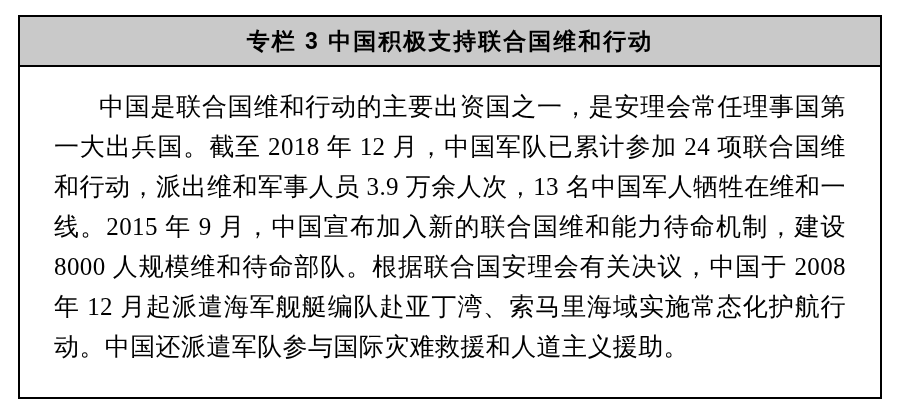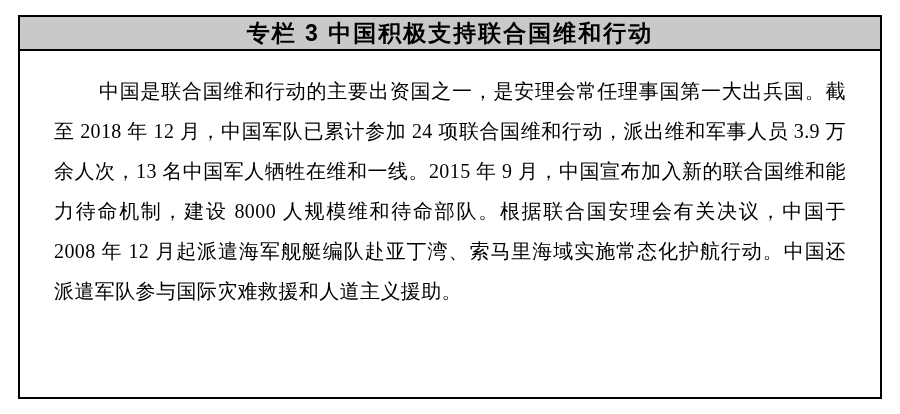--- a/index.html
+++ b/index.html
@@ -24,21 +24,21 @@
     position: absolute;
     left: 18px;
     top: 15px;
     width: 864px;
     height: 384px;
     border: 2px solid #000000;
     box-sizing: border-box;
     background: #ffffff;
   }
   .box-header {
-    height: 34px;
+    height: 50px;
     background: #c9c9c9;
     border-bottom: 2px solid #000000;
     display: flex;
     align-items: center;
     justify-content: center;
     box-sizing: border-box;
   }
   .box-title {
     font-family: "Liberation Sans", "DejaVu Sans", sans-serif;
     font-weight: bold;
@@ -46,21 +46,21 @@
     letter-spacing: 2px;
     color: #000000;
     white-space: nowrap;
   }
   .box-body {
     padding: 20px 34px 10px 34px;
     box-sizing: border-box;
   }
   .para {
     font-family: "Liberation Serif", "DejaVu Serif", serif;
-    font-size: 20px;
+    font-size: 25px;
     line-height: 40px;
     color: #000000;
     text-align: justify;
     text-justify: inter-character;
     text-indent: 45px;
     letter-spacing: 0.4px;
     margin: 0;
   }
 </style>
 </head>

